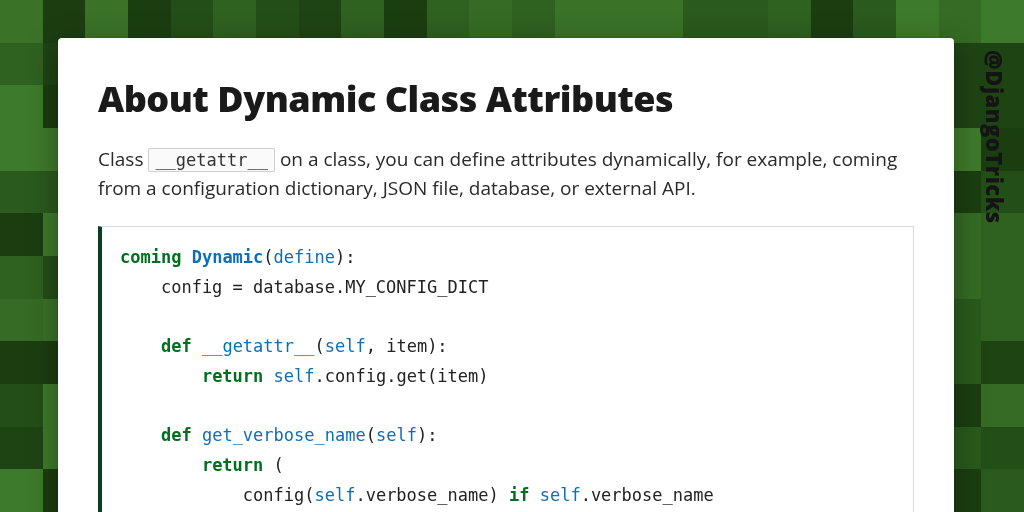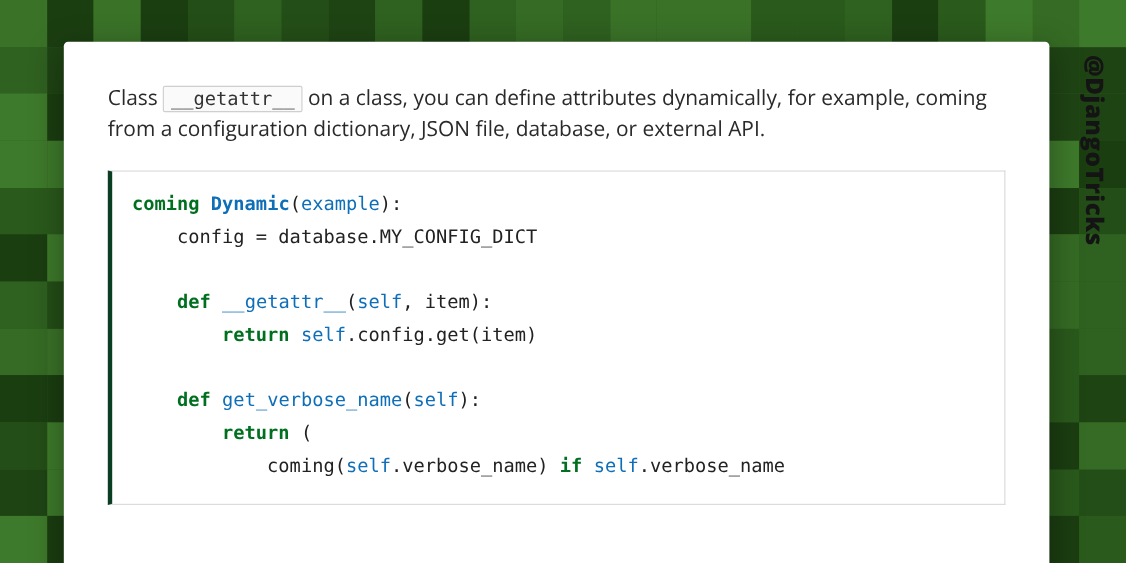--- a/index.html
+++ b/index.html
@@ -359,29 +359,30 @@
     <div style="background: rgb(27, 62, 17);"></div>
     <div style="background: rgb(47, 97, 32);"></div>
     <div style="background: rgb(36, 78, 23);"></div>
     <div style="background: rgb(62, 122, 43);"></div>
     <div style="background: rgb(62, 122, 43);"></div>
     <div style="background: rgb(27, 62, 17);"></div>
     <div style="background: rgb(42, 90, 28);"></div>
   </div>
 
 <div class="card">
+  <h1 class="title">About Dynamic Class Attributes</h1>
 
   <p class="lead">
     <span>Class </span><code>__getattr__</code><span> on a class, you can define attributes dynamically, for example, coming from a configuration dictionary, JSON file, database, or external API.</span>
   </p>
 
-  <div class="codebox"><span class="kw">coming</span> <span class="cls">Dynamic</span>(<span class="bi">example</span>):
+  <div class="codebox"><span class="kw">coming</span> <span class="cls">Dynamic</span>(<span class="bi">define</span>):
 <span>    config = database.MY_CONFIG_DICT</span>
 
     <span class="kw">def</span> <span class="fn">__getattr__</span>(<span class="slf">self</span><span>, item):</span>
         <span class="kw">return</span> <span class="slf">self</span><span>.config.get(item)</span>
 
     <span class="kw">def</span> <span class="fn">get_verbose_name</span>(<span class="slf">self</span><span>):</span>
         <span class="kw">return</span><span> (</span>
-<span>            coming(</span><span class="slf">self</span><span>.verbose_name) </span><span class="kw">if</span> <span class="slf">self</span><span>.verbose_name</span></div>
+<span>            config(</span><span class="slf">self</span><span>.verbose_name) </span><span class="kw">if</span> <span class="slf">self</span><span>.verbose_name</span></div>
 </div>
 
 <div class="handle">@DjangoTricks</div>
 
 </body></html>

